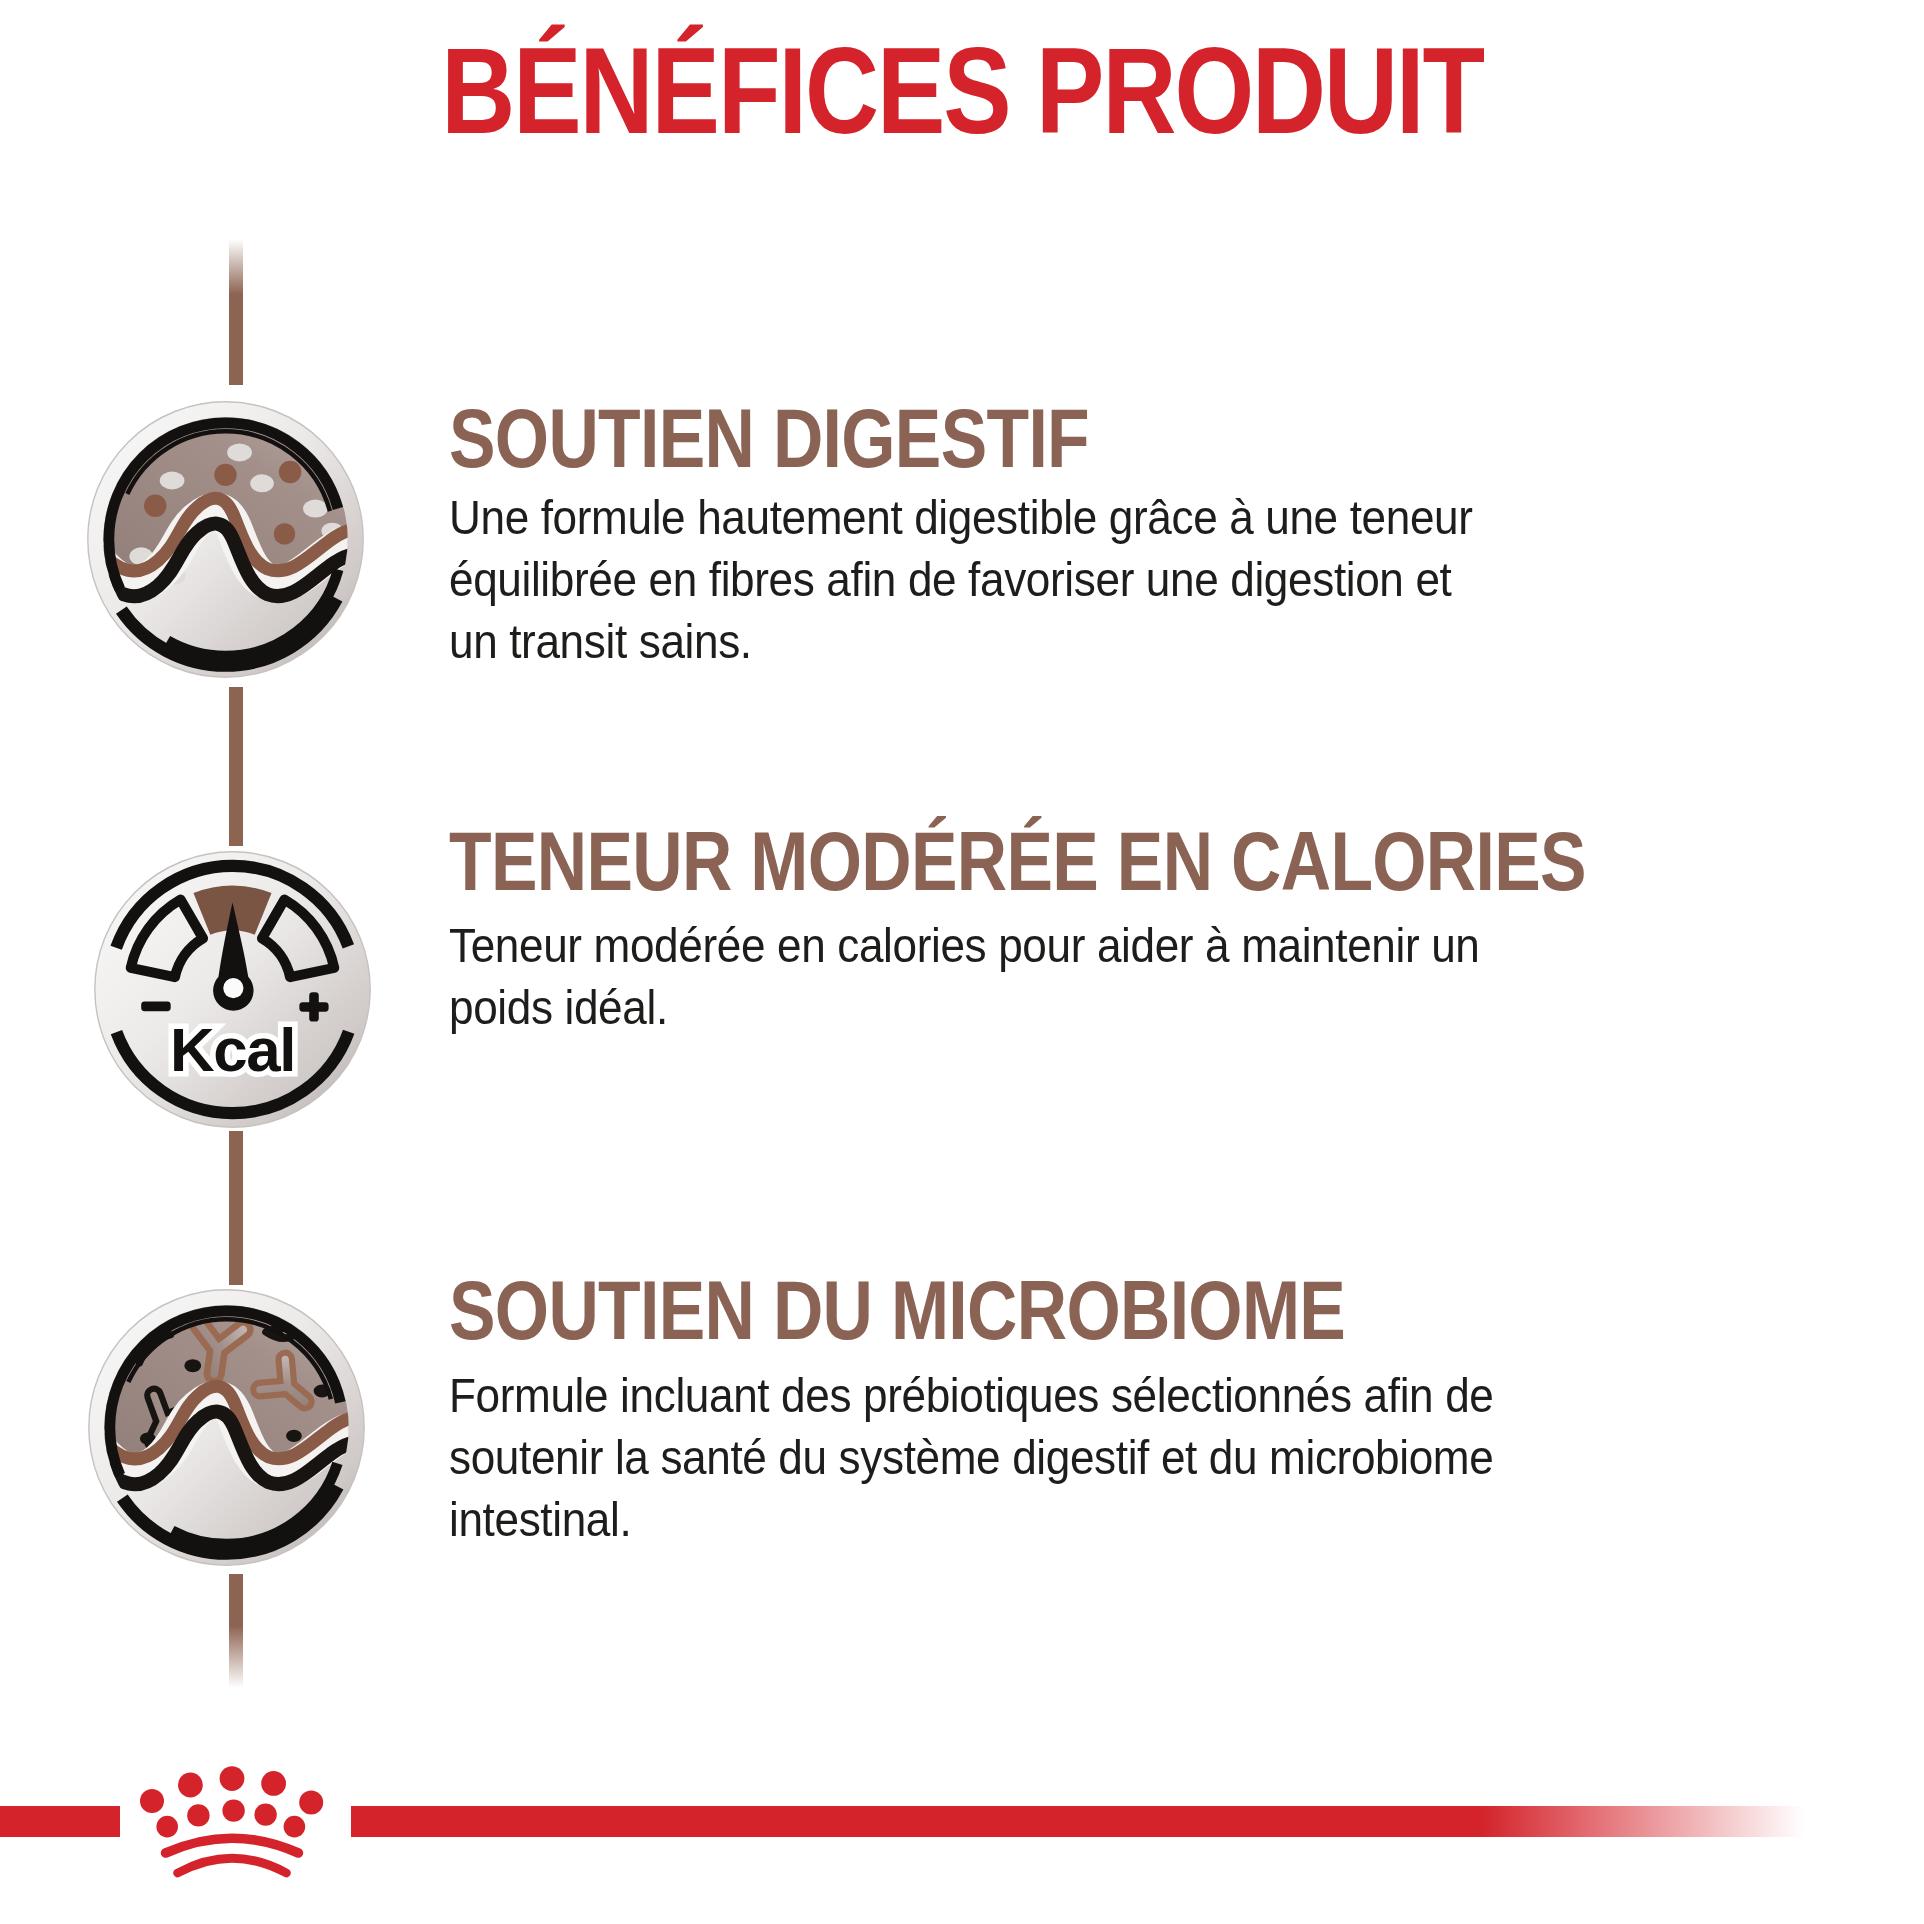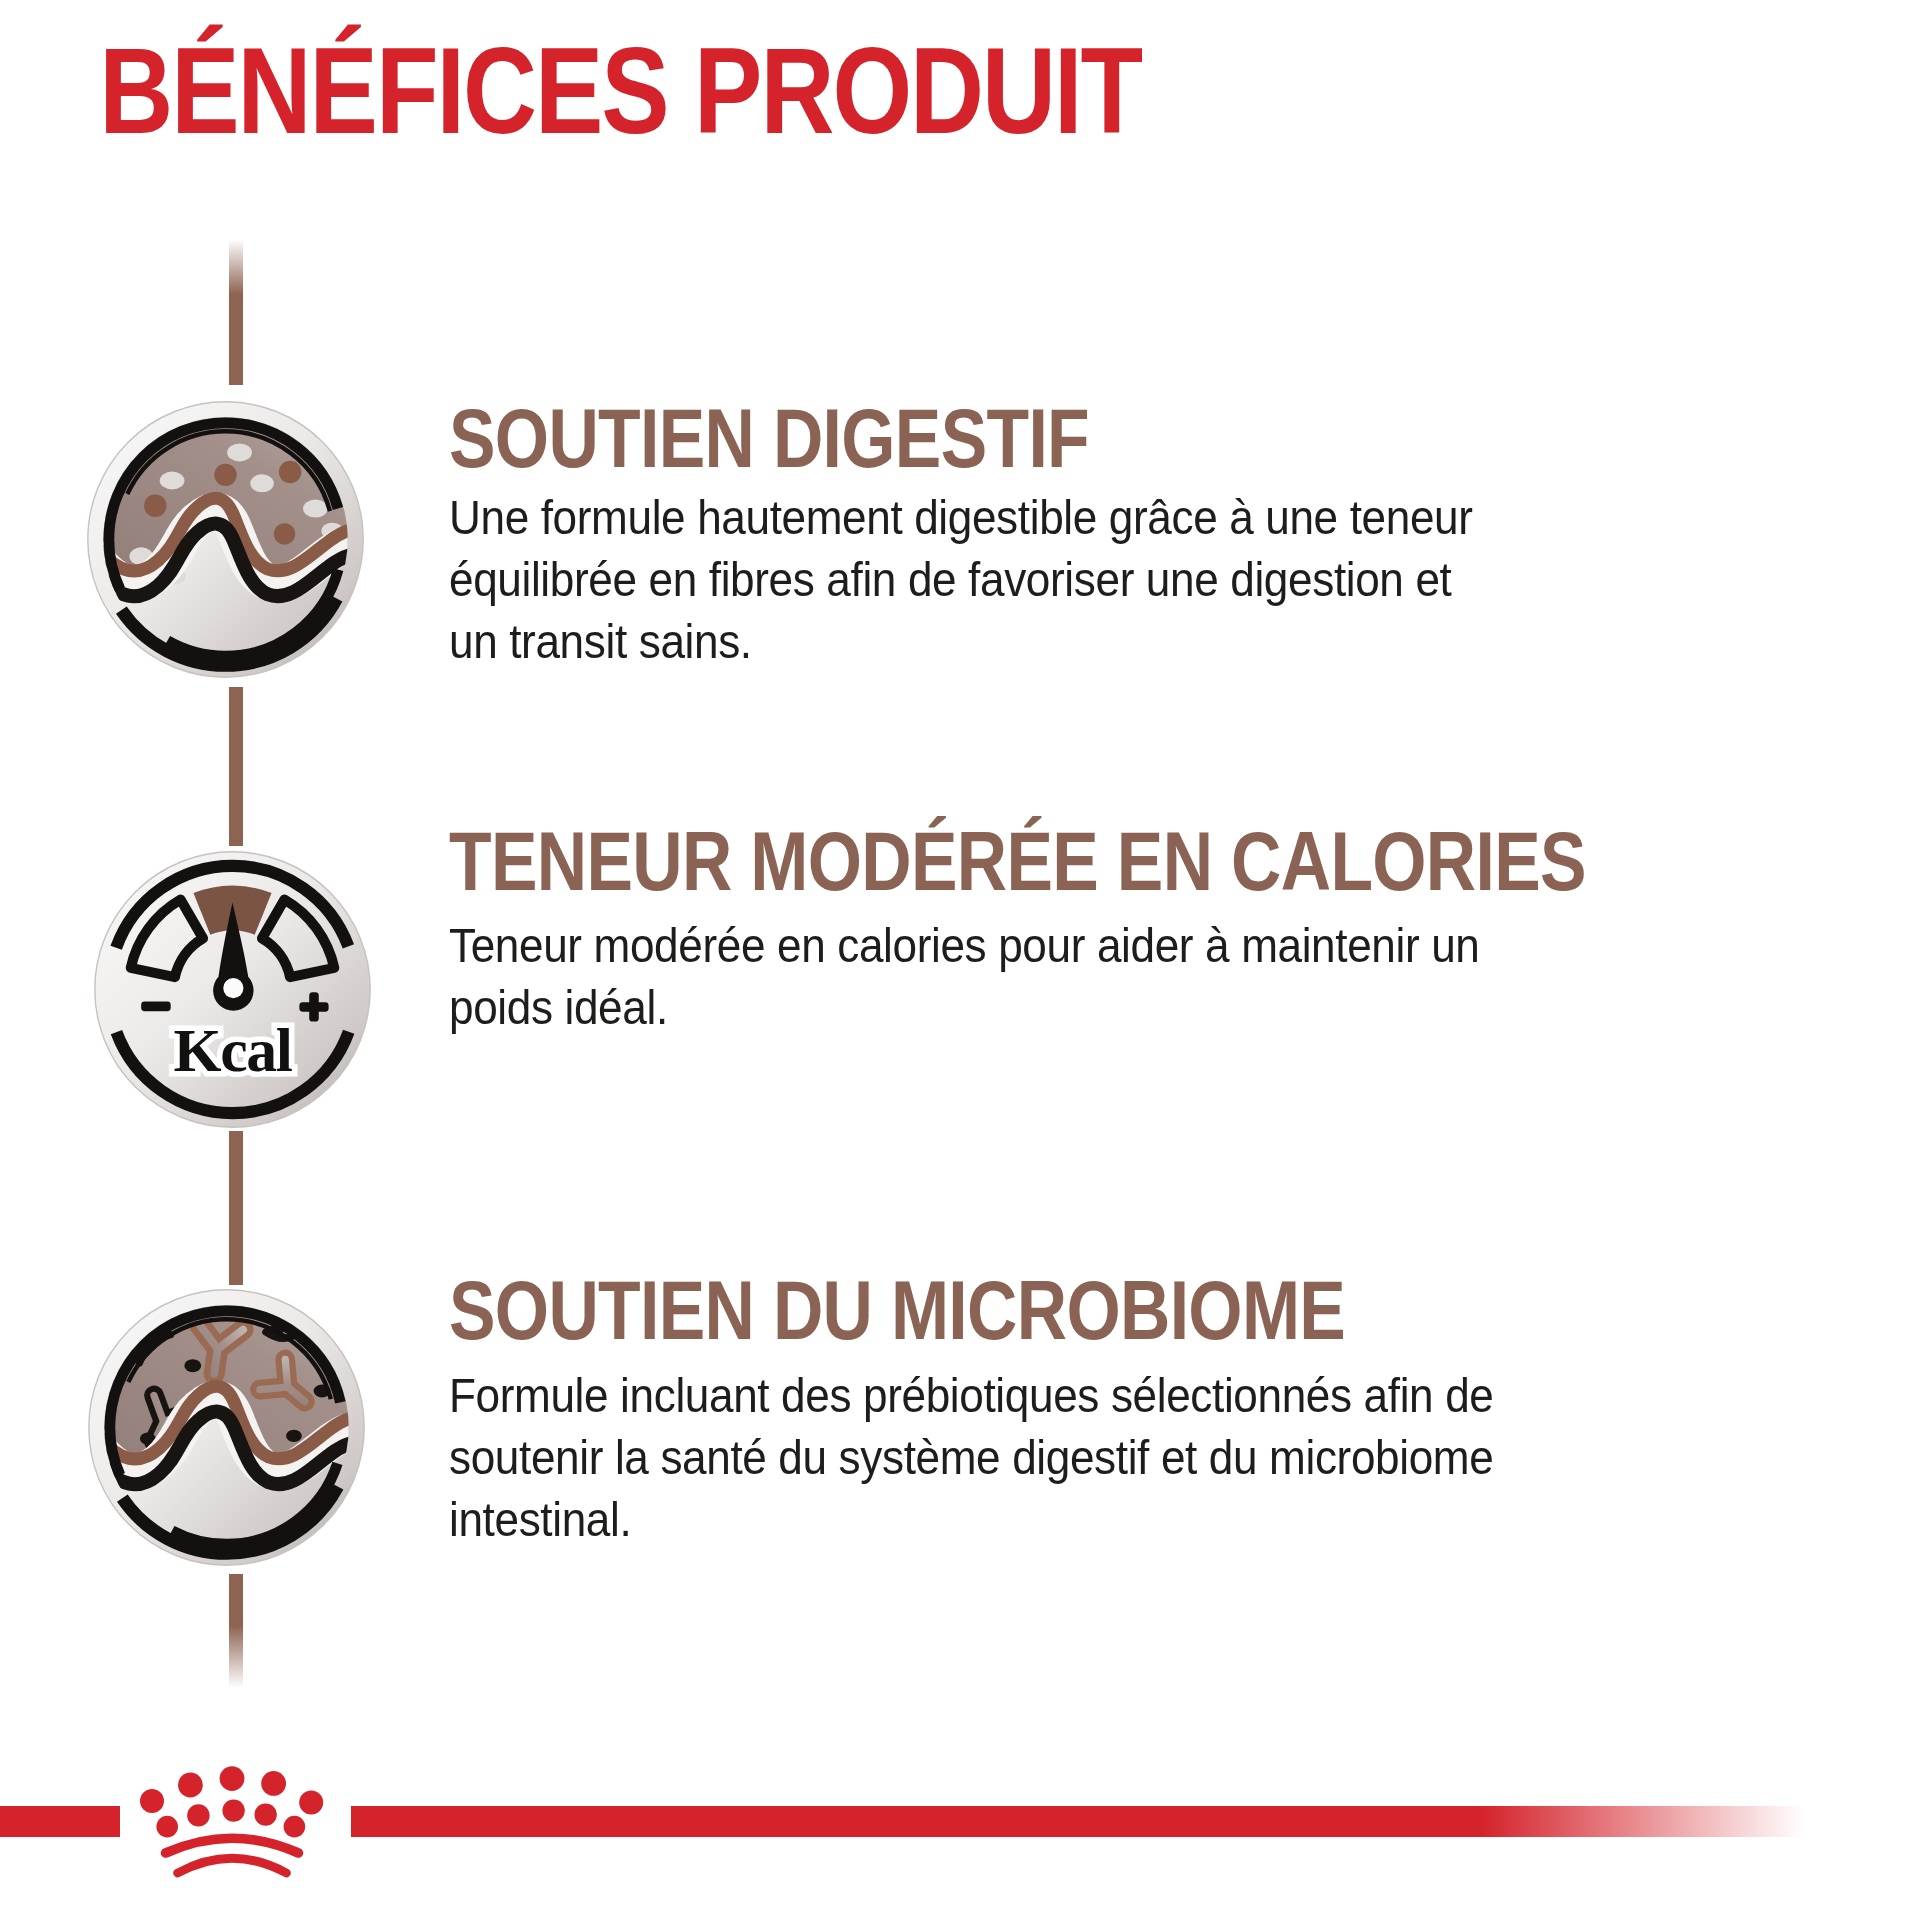--- a/index.html
+++ b/index.html
@@ -1,21 +1,21 @@
 <!DOCTYPE html>
 <html style="font-size:13px"><head>
 <meta charset="utf-8">
 <style>
   html,body{margin:0;padding:0;background:#ffffff;}
   body{width:1925px;height:1925px;position:relative;overflow:hidden;
        font-family:"Liberation Sans","DejaVu Sans",sans-serif;}
   .abs{position:absolute;}
 
   
-  .title-wrap{left:0;top:21px;width:1925px;text-align:left;}
+  .title-wrap{left:0;top:21px;width:1925px;text-align:center;}
   .title{display:inline-block;font-size:122px;font-weight:bold;letter-spacing:-2.4px;
          color:#d4232b;transform:scaleX(0.84);transform-origin:50% 50%;white-space:nowrap;}
 
   
   .vline{left:229px;width:13.6px;background:#8d6352;}
   .vline.fade-top{background:linear-gradient(to bottom, rgba(141,99,82,0) 0%, #8d6352 38%);}
   .vline.fade-bottom{background:linear-gradient(to bottom, #8d6352 45%, rgba(141,99,82,0) 100%);}
 
   
   .icon-box{width:281px;height:281px;}
@@ -87,21 +87,21 @@
       <path d="M4 57 C12 67,19 68,26 62 C33 56,34 48,40 43 C45 38.5,49.5 38.5,52.5 45
                C55.5 51.5,58 62,65 65 C73 68,80 60,87 55 C90 52.7,93 51,97 50.5" stroke="#171412" stroke-width="5" transform="translate(0,4.5)"></path>
     </g>
   </g>
   <circle cx="50" cy="50" r="41.5" fill="none" stroke="#131110" stroke-width="3.8" pathLength="360" stroke-dasharray="105 35 190 30" stroke-dashoffset="-15"></circle>
   <circle cx="50" cy="50" r="38.5" fill="none" stroke="#131110" stroke-width="1.6" pathLength="360" stroke-dasharray="140 220" stroke-dashoffset="-205"></circle>
   <circle cx="50" cy="50" r="44.8" fill="none" stroke="#131110" stroke-width="4.6" pathLength="360" stroke-dasharray="118 242" stroke-dashoffset="-28"></circle>
 </svg>
 </div>
 
-<div class="abs icon-box" style="left:92px;top:849px;font-family:Liberation Serif, serif;">
+<div class="abs icon-box" style="left:92px;top:849px;">
 <svg width="281" height="281" viewBox="0 0 100 100">
   <defs>
     <linearGradient id="silver2" x1="0" y1="0" x2="1" y2="1">
       <stop offset="0" stop-color="#fafafa"></stop>
           <stop offset="0.45" stop-color="#eceae9"></stop>
       <stop offset="0.8" stop-color="#cfc9c7"></stop>
           <stop offset="1" stop-color="#aea7a4"></stop>
     </linearGradient>
   </defs>
   <circle cx="50" cy="50" r="49" fill="url(#silver2)" stroke="#c7c1bf" stroke-width="0.5"></circle>

